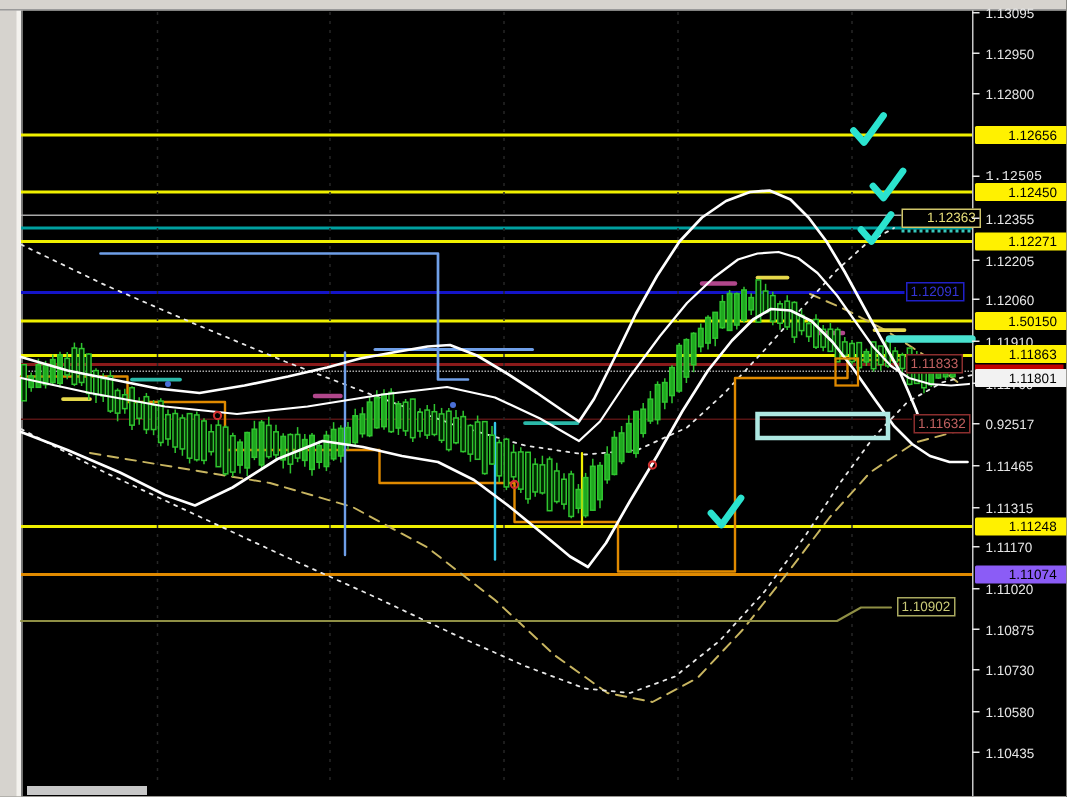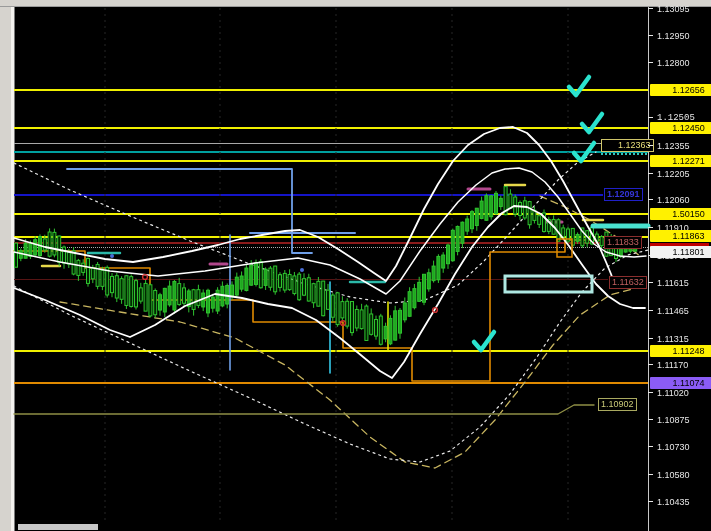--- a/index.html
+++ b/index.html
@@ -13,21 +13,21 @@
   #title-bar .dd{color:#9a9a9a;font-size:8px;margin-right:4px;}
   .lvl{position:absolute;z-index:5;}
   .axis-tick{position:absolute;left:648px;width:63px;height:10px;z-index:40;}
   .axis-tick .dash{position:absolute;left:0;top:4px;width:5px;height:1px;background:#e6e6e6;}
   .axis-tick .txt{position:absolute;left:9px;top:0;font-size:9px;color:#e6e6e6;}
   .axis-hl{position:absolute;left:650px;width:77px;height:12px;z-index:41;font-size:9px;color:#000;
            display:flex;align-items:center;justify-content:center;border-radius:1px;}
   .bid-strip{position:absolute;left:650px;width:59px;height:4px;z-index:40;}
   .chart-label{position:absolute;z-index:25;font-size:9px;background:#000;padding:0 2px;line-height:11px;border:1px solid;white-space:nowrap;}
   .cl-khaki{border-color:#cfc56a;color:#e8df7a;padding-left:16px;}
-  .cl-blue{border-color:#2020c8;color:#3434d8;font-weight:bold;}
+  .cl-blue{border-color:#2020c8;color:#3434d8;}
   .cl-red{border-color:#8b2e2e;color:#c06060;}
   .cl-olive{border-color:#a9a960;color:#c9c978;}
   .dotted-under{position:absolute;z-index:25;border-top:2px dotted #35c8bc;}
   #scroll-stub{position:absolute;left:18px;top:524px;width:80px;height:6px;background:#c8c8c8;z-index:30;}
   svg{position:absolute;left:0;top:0;z-index:10;}
 </style>
 </head>
 <body>
 
 <div id="stage">
@@ -395,21 +395,21 @@
       <div class="axis-tick" style="top: 223.286px;">
         <span class="dash"></span>
         <span class="txt">1.11910</span>
       </div>
       <div class="axis-tick" style="top: 251.092px;">
         <span class="dash"></span>
         <span class="txt">1.11760</span>
       </div>
       <div class="axis-tick" style="top: 277.97px;">
         <span class="dash"></span>
-        <span class="txt">1.11615</span>
+        <span class="txt">0.92517</span>
       </div>
       <div class="axis-tick" style="top: 305.776px;">
         <span class="dash"></span>
         <span class="txt">1.11465</span>
       </div>
       <div class="axis-tick" style="top: 333.581px;">
         <span class="dash"></span>
         <span class="txt">1.11315</span>
       </div>
       <div class="axis-tick" style="top: 360.46px;">

